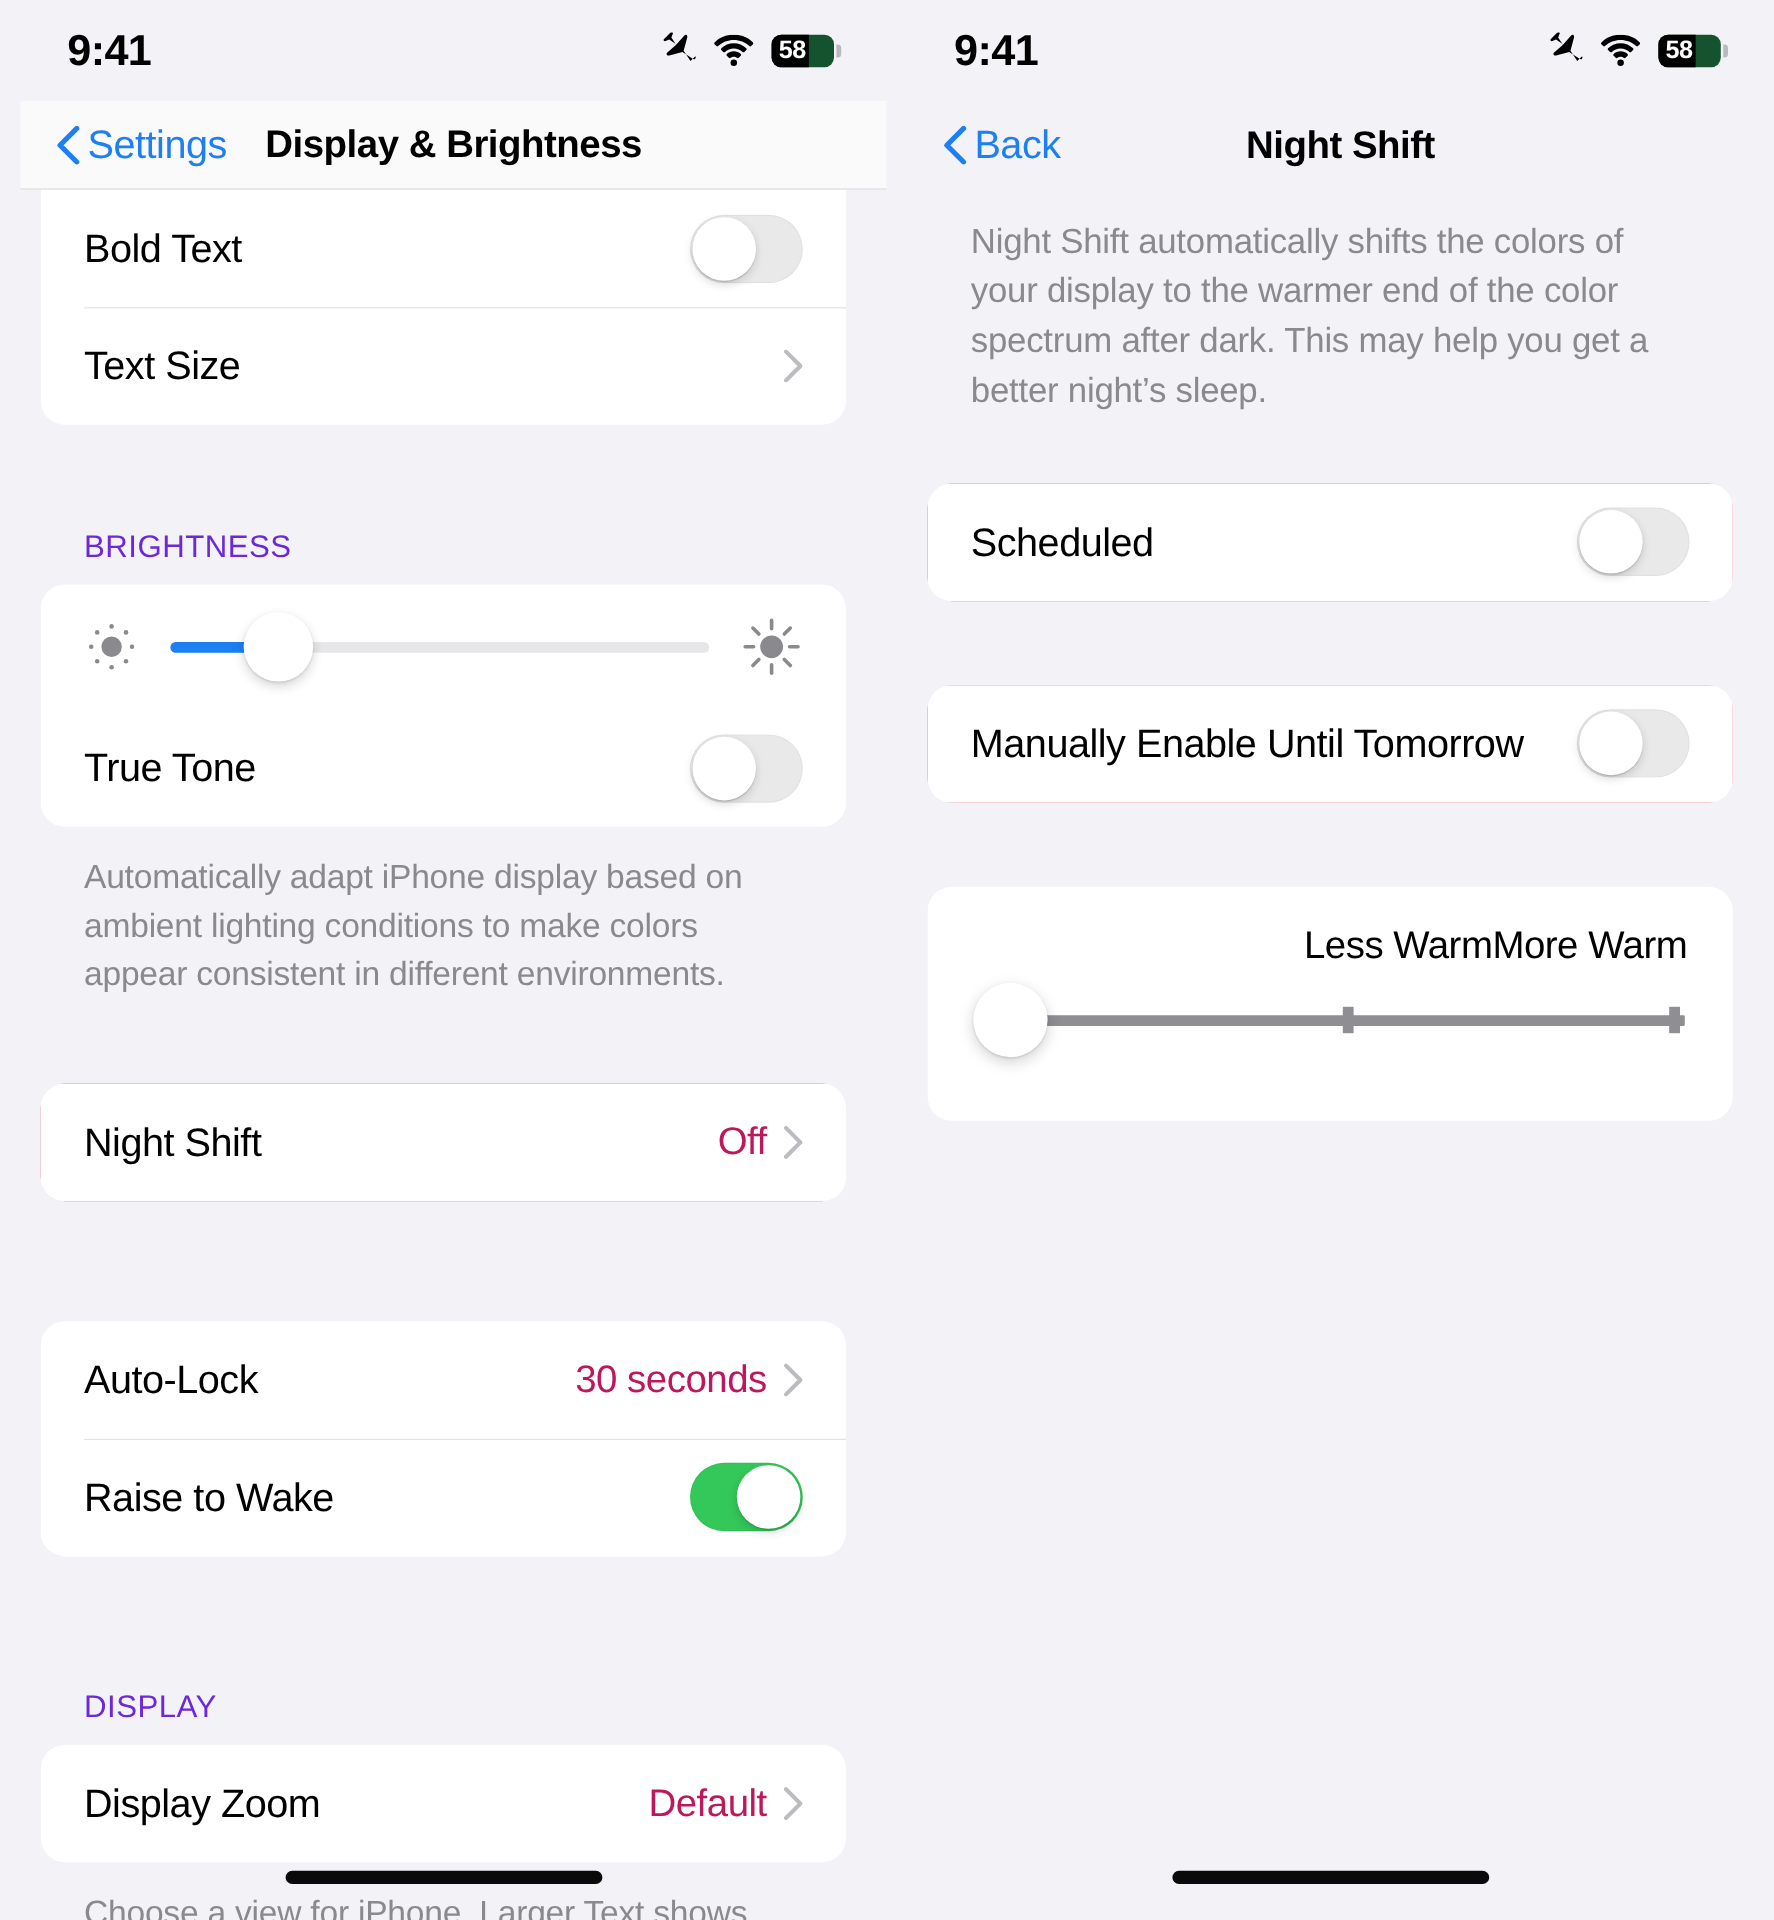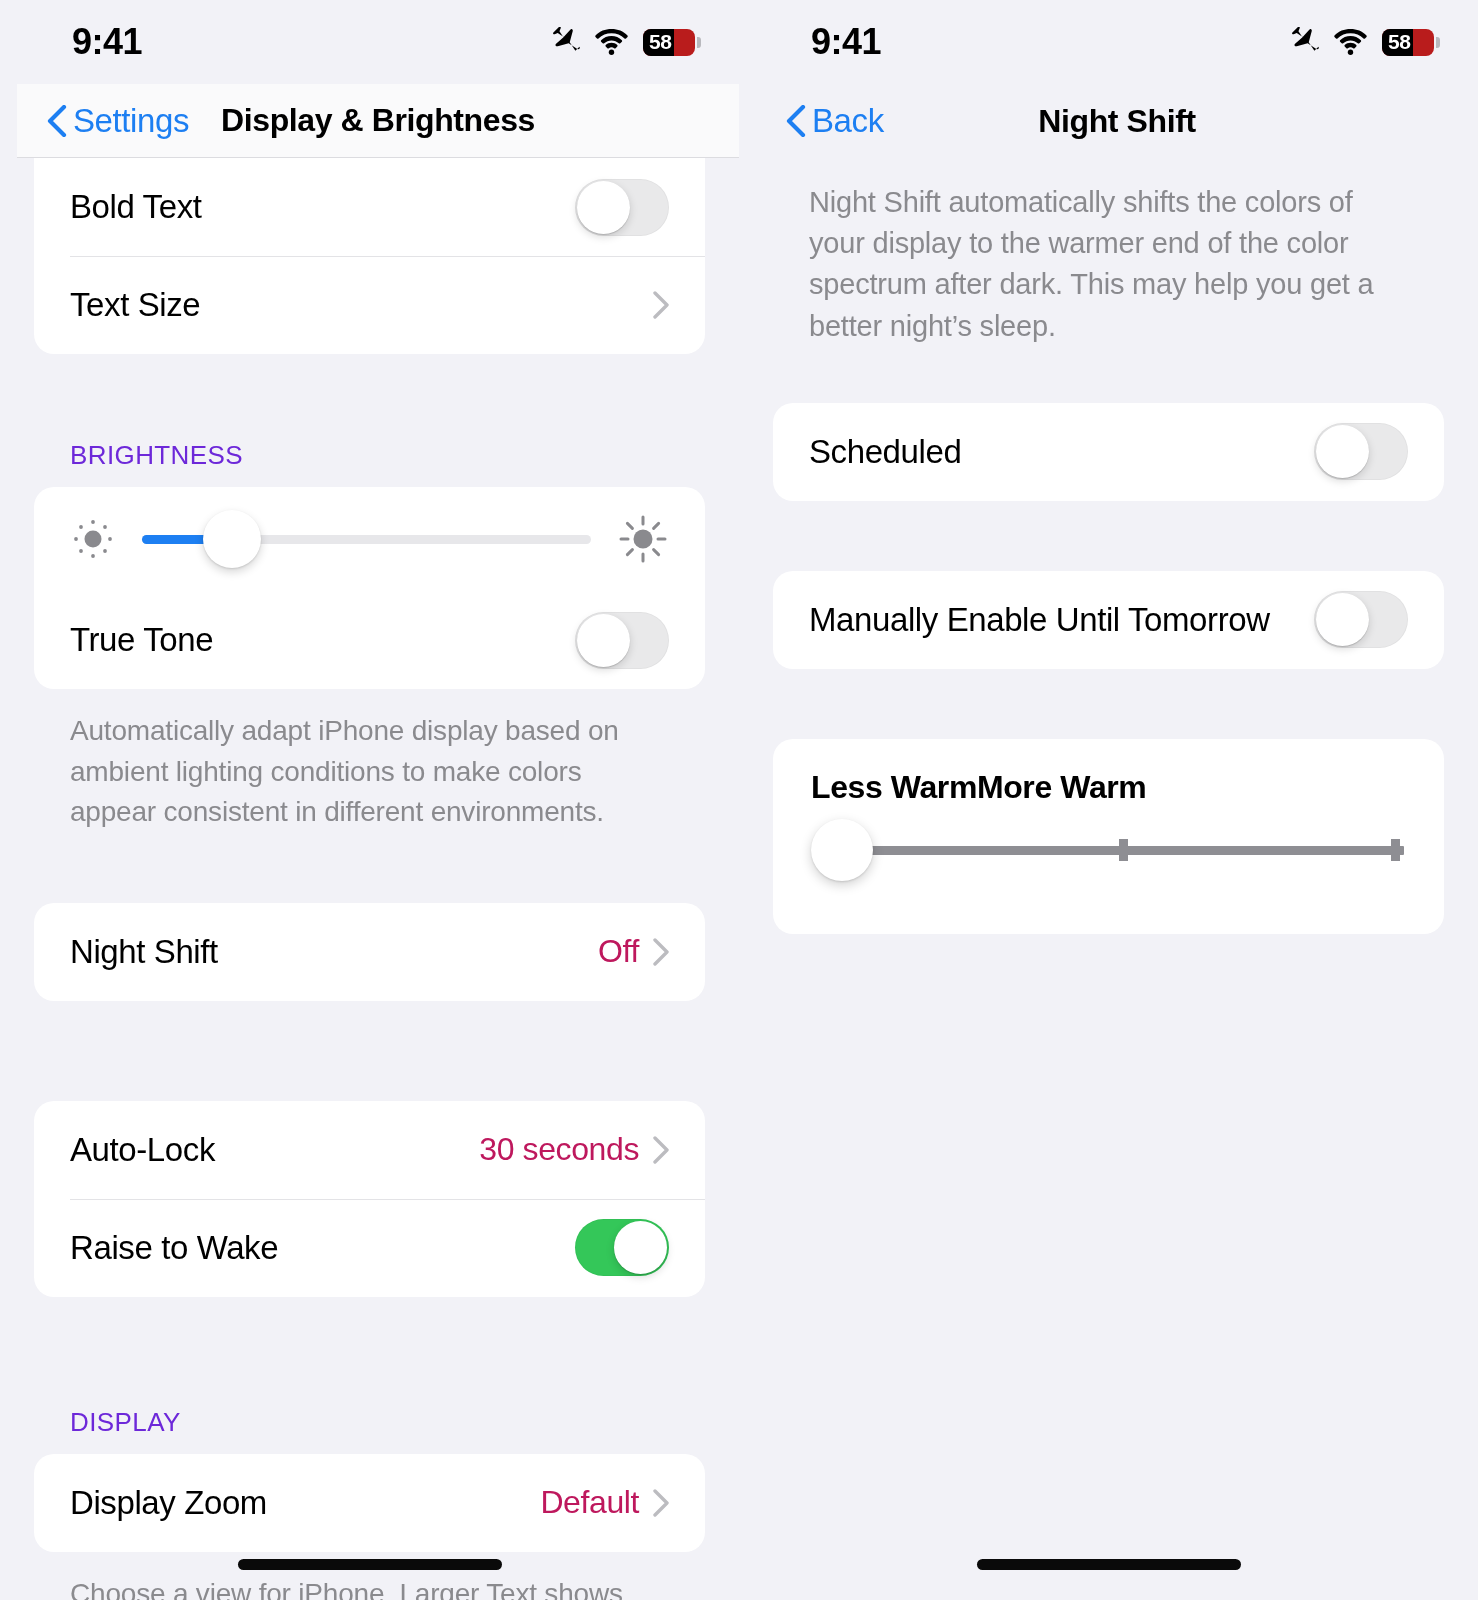--- a/index.html
+++ b/index.html
@@ -14,27 +14,27 @@
   .screen { width:739px; height:1600px; position:relative; background:#f2f2f7; overflow:hidden; }
   .screen.left  { background:#f2f2f7; }
   .screen.right { background:#f2f2f7; }
 
   
   .statusbar {
     height:84px; display:flex; align-items:center;
     justify-content:space-between;
     padding:0 44px 0 56px;
   }
-  .sb-time { font-size:36px; font-weight:700; color:#000; letter-spacing:-0.5px;margin-left:16px; }
+  .sb-time { font-size:36px; font-weight:700; color:#000; letter-spacing:-0.5px; }
   .sb-icons { display:flex; align-items:center; gap:15px; }
   .icon-airplane { width:32px; height:30px; }
   .icon-wifi { width:33px; height:26px; }
   .battery {
     position:relative; width:52px; height:27px;
-    border-radius:8px; background:#b91c1c; display:flex; align-items:center;
+    border-radius:8px; background:#14532d; display:flex; align-items:center;
   }
   .battery::after {
     content:""; position:absolute; right:-6px; top:8px;
     width:4px; height:11px; border-radius:0 3px 3px 0; background:#b9b9be;
   }
   .battery-fill {
     position:absolute; left:0; top:0; bottom:0; width:60%;
     background:#000; border-radius:8px 0 0 8px;
   }
   .battery-num {
@@ -117,21 +117,21 @@
   }
   .br-knob {
     position:absolute; top:50%; left:20%;
     width:58px; height:58px; margin-top:-29px; margin-left:-29px;
     background:#fff; border-radius:50%;
     box-shadow:0 4px 10px rgba(0,0,0,0.16), 0 1px 2px rgba(0,0,0,0.12);
   }
 
   
   .temp-card { padding:30px 34px 54px 34px; }
-  .temp-labels { display:flex; justify-content:flex-start; padding:0 4px;font-weight:bold; }
+  .temp-labels { display:flex; justify-content:flex-end; padding:0 4px; }
   .temp-label { font-size:32px; color:#000; letter-spacing:-0.4px; }
   .temp-slider { position:relative; height:60px; margin-top:14px; }
   .temp-track {
     position:absolute; left:34px; right:6px; top:50%; height:9px; margin-top:-4px;
     background:#8e8e93; border-radius:1px;
   }
   .temp-tick {
     position:absolute; top:50%; width:9px; height:22px; margin-top:-11px;
     background:#8e8e93;
   }

